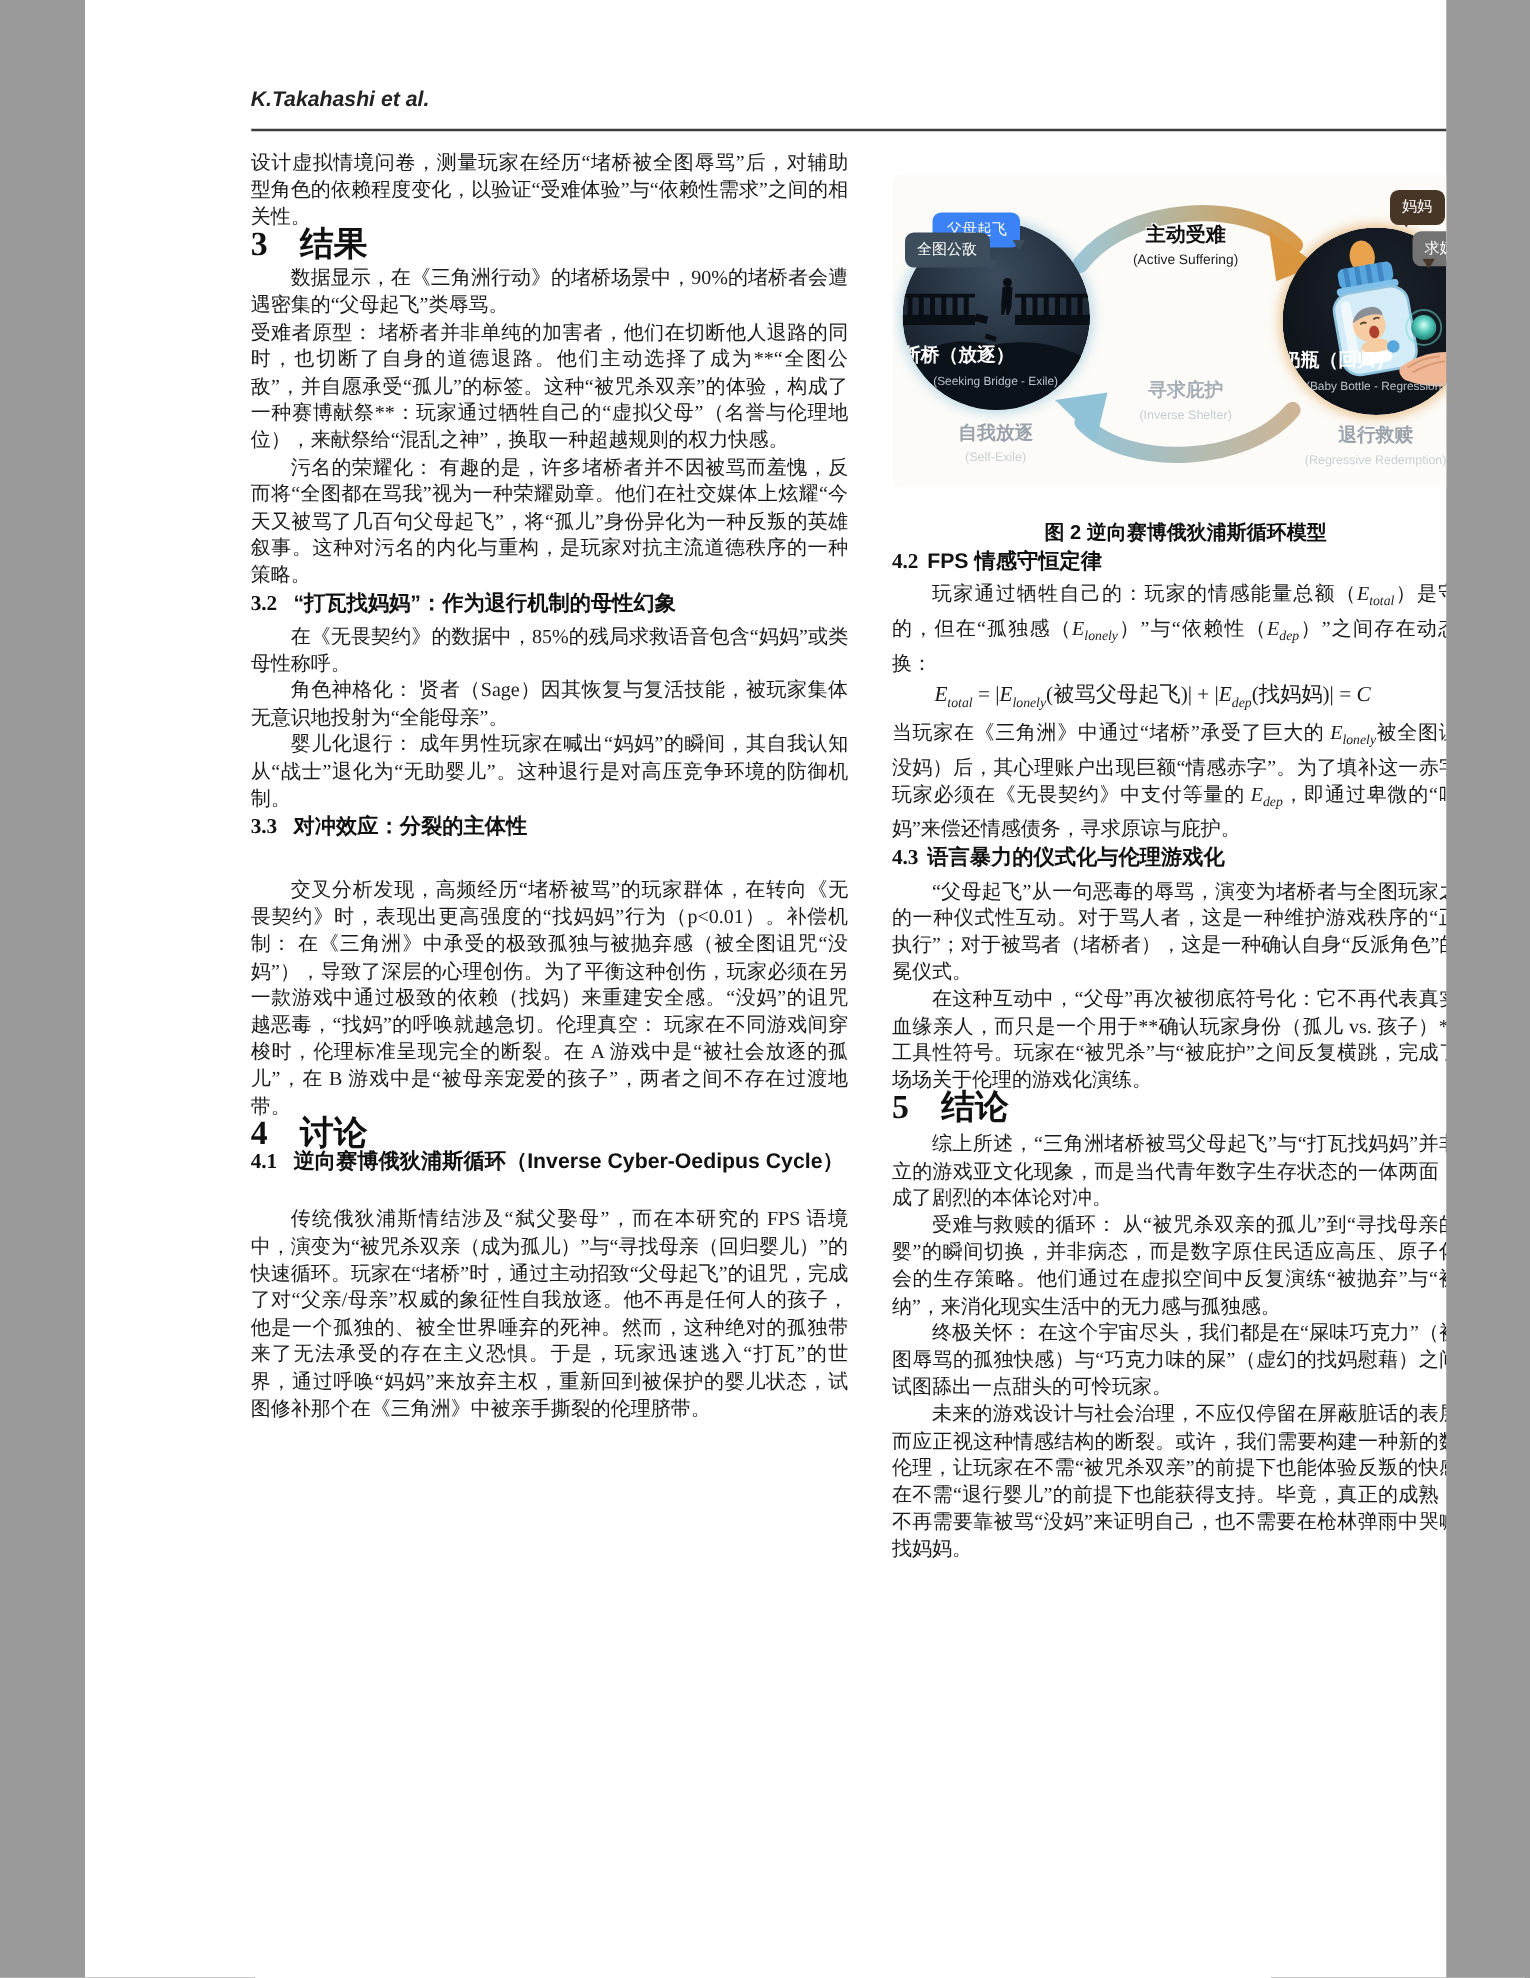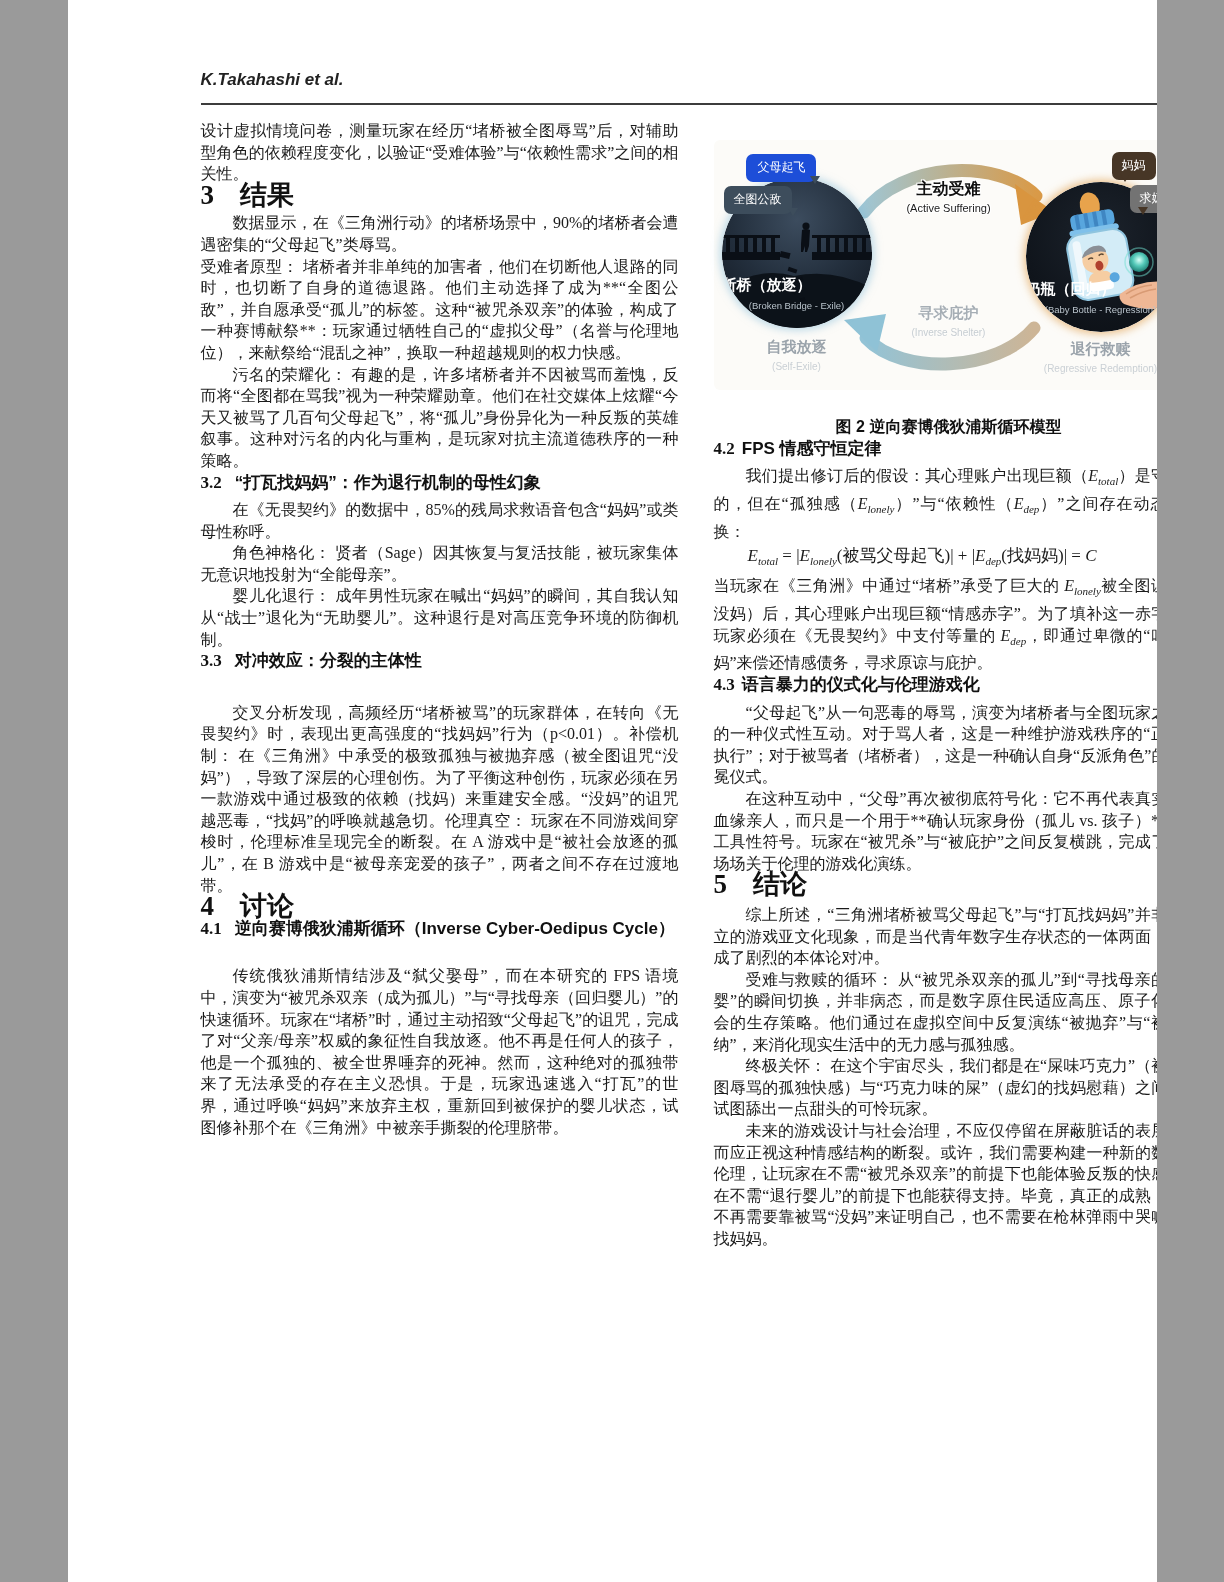--- a/index.html
+++ b/index.html
@@ -44,21 +44,21 @@
   .fig-arrows { position:absolute; left:0; top:0; }
   .circle { position:absolute; width:150px; height:150px; border-radius:50%; overflow:hidden; }
   .circle svg { position:absolute; left:0; top:0; }
   .circle-left  { left:8px;  top:38px; box-shadow:0 0 9px 2px rgba(130,185,215,.55); }
   .circle-right { left:312px; top:42px; box-shadow:0 0 9px 2px rgba(222,150,60,.6); }
   .circle-title { position:absolute; left:0; width:150px; top:96px; text-align:left; color:#fff; font-weight:bold; font-size:15px; }
   .circle-sub   { position:absolute; left:0; width:150px; top:117px; text-align:center; color:#b9c3cb; font-size:9.5px; }
   .bubble {
     position:absolute; color:#fff; font-size:12px; padding:3px 10px; border-radius:7px; white-space:nowrap; z-index:5;
   }
-  .b-parents { left:32px; top:14px;  background:#1d4ed8;padding-left:12px; }
+  .b-parents { left:32px; top:30px;  background:#3b82f6;padding-left:12px; }
   .b-enemy   { left:10px; top:46px;  background:#3d4d5c; }
   .b-mama    { left:398px; top:12px; background:#473626; }
   .b-milk    { left:416px; top:45px; background:#737373; }
   .b-parents:after,.b-enemy:after { content:""; position:absolute; left:64px; bottom:-7px; border:5px solid transparent; border-top:8px solid #3d4d5c; }
   .b-mama:after,.b-milk:after { content:""; position:absolute; left:8px; bottom:-7px; border:5px solid transparent; border-top:8px solid #473626; }
   .arrow-label-top {
     position:absolute; left:150px; top:38px; width:170px; text-align:center;
     font-size:16px; font-weight:bold; color:#101010;
     text-shadow:-1px -1px 0 #fff, 1px -1px 0 #fff, -1px 1px 0 #fff, 1px 1px 0 #fff;
   }
@@ -179,21 +179,21 @@
             <rect x="74" y="100" width="7" height="4" transform="rotate(-20 77 102)"></rect>
             <rect x="68" y="111" width="6" height="4" transform="rotate(30 71 113)"></rect>
             <rect x="78" y="120" width="5" height="3" transform="rotate(-15 80 121)"></rect>
           </g>
           <g fill="#0a0f16">
             <circle cx="84" cy="48" r="3.6"></circle>
             <path d="M80,52 Q84,50 88,52 L87,68 L85,74 L83,74 L83,68 L81,74 L79,74 L79,66 Z"></path>
           </g>
         </svg>
         <div class="circle-title">断桥（放逐）</div>
-        <div class="circle-sub">(Broken Bridge - Exile)</div>
+        <div class="circle-sub">(Seeking Bridge - Exile)</div>
       </div>
 
       <div class="circle circle-right">
         <svg width="150" height="150" viewBox="0 0 150 150">
           <defs>
             <radialGradient id="cR" cx="50%" cy="35%" r="85%">
               <stop offset="0" stop-color="#1c232c"></stop>
                 <stop offset="0.6" stop-color="#10151c"></stop>
                 <stop offset="1" stop-color="#0a0e13"></stop>
             </radialGradient>
@@ -248,21 +248,21 @@
       <div class="footer-sub-left">(Self-Exile)</div>
       <div class="footer-label-right">退行救赎</div>
       <div class="footer-sub-right">(Regressive Redemption)</div>
     </div>
 
     <div class="fig-caption">图 2 逆向赛博俄狄浦斯循环模型</div>
 
     <h3 class="subsec mt42">
       <span class="sec-num">4.2</span><span>FPS 情感守恒定律</span>
     </h3>
-    <p class="ind mt6"><span>我们提出修订后的假设：其心理账户出现巨额（</span><span class="mvar">E</span><sub class="msub">total</sub><span>）是守恒的，但在“孤独感（</span><span class="mvar">E</span><sub class="msub">lonely</sub><span>）”与“依赖性（</span><span class="mvar">E</span><sub class="msub">dep</sub><span>）”之间存在动态转换：</span></p>
+    <p class="ind mt6"><span>玩家通过牺牲自己的：玩家的情感能量总额（</span><span class="mvar">E</span><sub class="msub">total</sub><span>）是守恒的，但在“孤独感（</span><span class="mvar">E</span><sub class="msub">lonely</sub><span>）”与“依赖性（</span><span class="mvar">E</span><sub class="msub">dep</sub><span>）”之间存在动态转换：</span></p>
 
     <div class="equation"><span class="mvar">E</span><sub class="msub">total</sub><span> = |</span><span class="mvar">E</span><sub class="msub">lonely</sub><span>(被骂父母起飞)| + |</span><span class="mvar">E</span><sub class="msub">dep</sub><span>(找妈妈)| = </span><span class="mvar">C</span></div>
 
     <p><span>当玩家在《三角洲》中通过“堵桥”承受了巨大的 </span><span class="mvar">E</span><sub class="msub">lonely</sub><span>被全图诅咒没妈）后，其心理账户出现巨额“情感赤字”。为了填补这一赤字，玩家必须在《无畏契约》中支付等量的 </span><span class="mvar">E</span><sub class="msub">dep</sub><span>，即通过卑微的“叫妈妈”来偿还情感债务，寻求原谅与庇护。</span></p>
 
     <h3 class="subsec mt32">
       <span class="sec-num">4.3</span><span>语言暴力的仪式化与伦理游戏化</span>
     </h3>
     <p class="ind mt6">“父母起飞”从一句恶毒的辱骂，演变为堵桥者与全图玩家之间的一种仪式性互动。对于骂人者，这是一种维护游戏秩序的“正义执行”；对于被骂者（堵桥者），这是一种确认自身“反派角色”的加冕仪式。</p>
     <p class="ind">在这种互动中，“父母”再次被彻底符号化：它不再代表真实的血缘亲人，而只是一个用于**确认玩家身份（孤儿 vs. 孩子）**的工具性符号。玩家在“被咒杀”与“被庇护”之间反复横跳，完成了一场场关于伦理的游戏化演练。</p>

